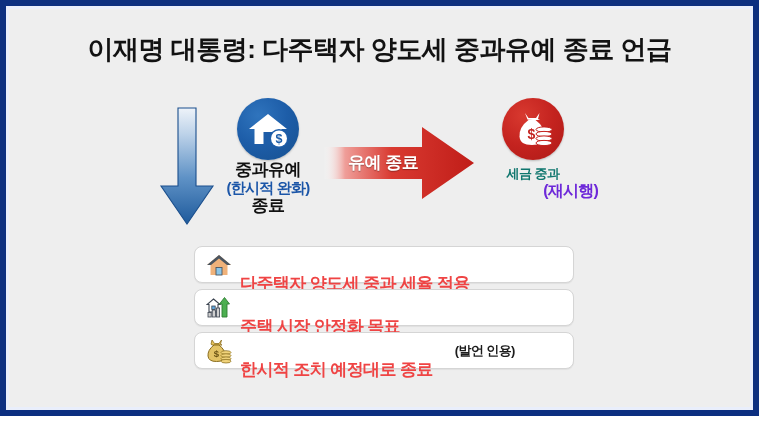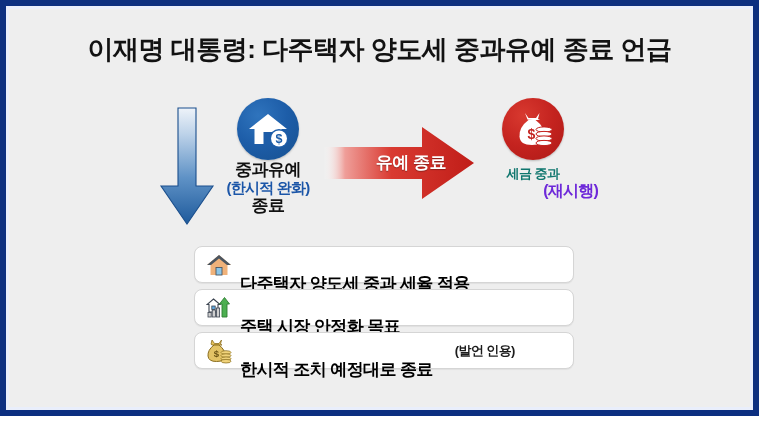--- a/index.html
+++ b/index.html
@@ -103,24 +103,24 @@
   
   .right-arrow {
     position: absolute;
     left: 318px;
     top: 27px;
     width: 152px;
     height: 76px;
   }
   .right-arrow .arrow-text {
     position: absolute;
-    left: 4px;
+    left: 24px;
     top: 26px;
     width: 118px;
-    text-align: right;
+    text-align: left;
     font-size: 17px;
     font-weight: bold;
     color: #ffffff;
     letter-spacing: -0.5px;
     text-shadow: 0 1px 1px rgba(0,0,0,0.30);
   }
 
   
   .node-red {
     position: absolute;
@@ -182,21 +182,21 @@
     height: 28px;
     flex: 0 0 28px;
     display: flex;
     align-items: center;
     justify-content: center;
     margin-right: 7px;
   }
   .bullet .btext {
     font-size: 17px;
     font-weight: bold;
-    color: #000000;
+    color: #ef4444;
     letter-spacing: -0.6px;
     white-space: nowrap;
     margin-top: 38px;
   }
   .bullet .bnote {
     font-size: 13px;
     font-weight: bold;
     color: #1c1c1c;
     letter-spacing: -0.6px;
     margin-left: 22px;

